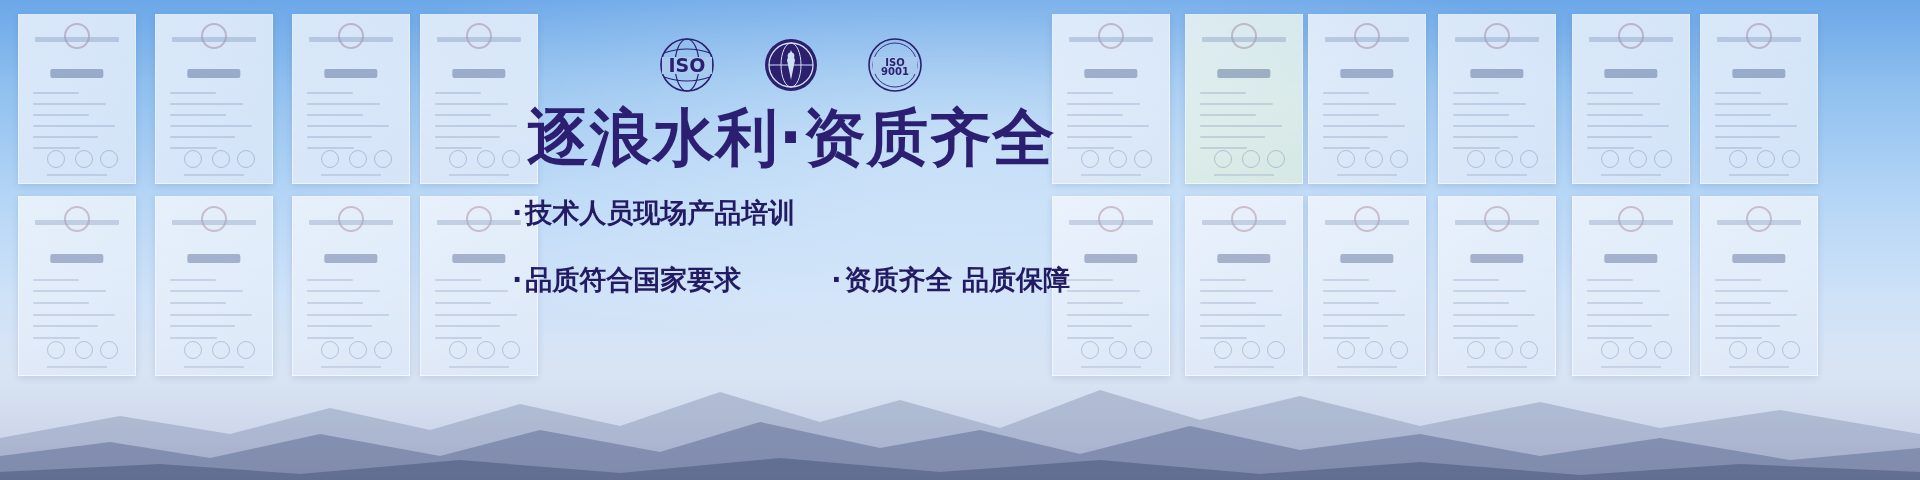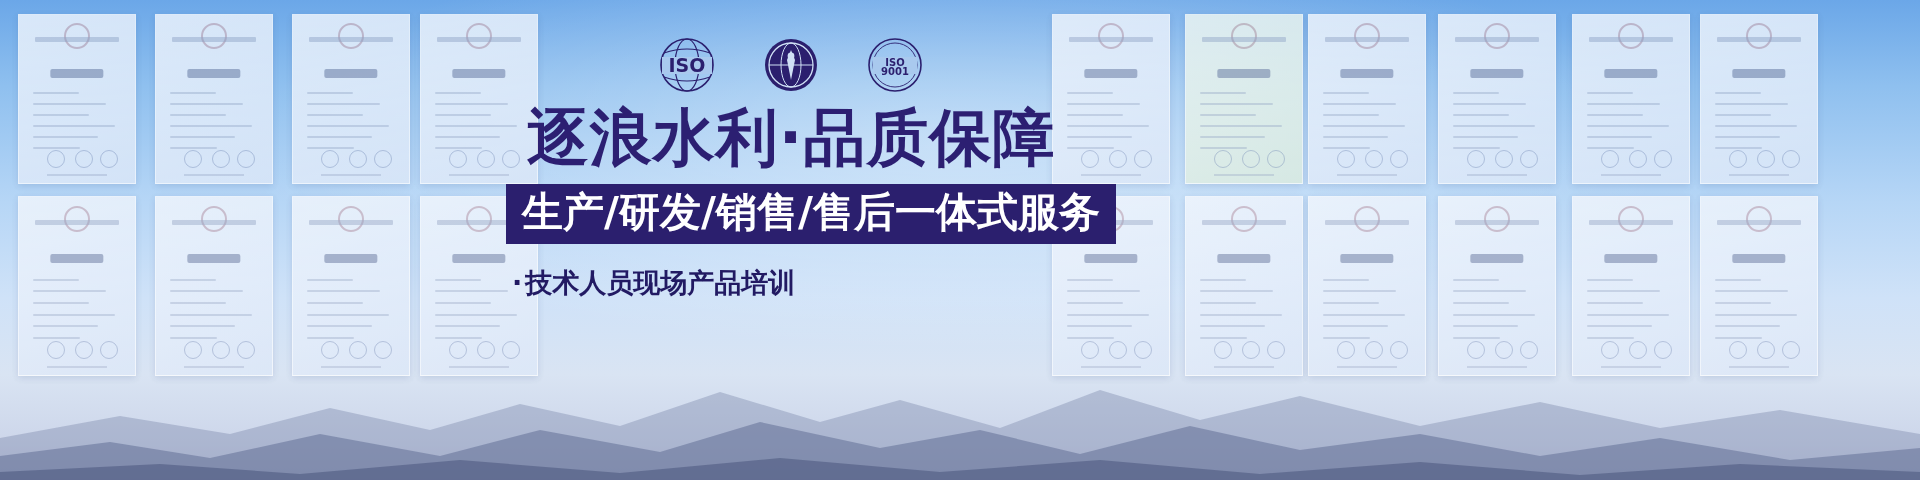--- a/index.html
+++ b/index.html
@@ -450,28 +450,29 @@
         <svg width="58" height="58" viewBox="0 0 58 58">
           <circle cx="29" cy="29" r="26" fill="none" stroke="#2b1f6e" stroke-width="1.6"></circle>
           <circle cx="29" cy="29" r="22" fill="none" stroke="#2b1f6e" stroke-width="0.9"></circle>
           <rect x="7" y="21" width="44" height="17" fill="#a9c9ee"></rect>
           <text x="29" y="30" text-anchor="middle" font-family="DejaVu Sans, sans-serif" font-size="10" font-weight="bold" fill="#2b1f6e">ISO</text>
           <text x="29" y="39" text-anchor="middle" font-family="DejaVu Sans, sans-serif" font-size="10" font-weight="bold" fill="#2b1f6e">9001</text>
         </svg>
       </span>
     </div>
 
-    <div class="title">逐浪水利·品质保障</div>
-
-    <div>
-      <div class="subtitle-bar">生产/研发/销售/售后一体式服务</div>
-    </div>
+    <div class="title">逐浪水利·资质齐全</div>
+
 
     <div class="features" id="features">
         <div class="frow">
           <div class="fitem"><span class="dot">·</span><span>技术人员现场产品培训</span></div>
         </div>
         <div class="frow">
         </div>
+        <div class="frow">
+          <div class="fitem"><span class="dot">·</span><span>品质符合国家要求</span></div>
+          <div class="fitem"><span class="dot">·</span><span>资质齐全 品质保障</span></div>
+        </div>
       </div>
 
   </div>
 </div>
 
 </body></html>

